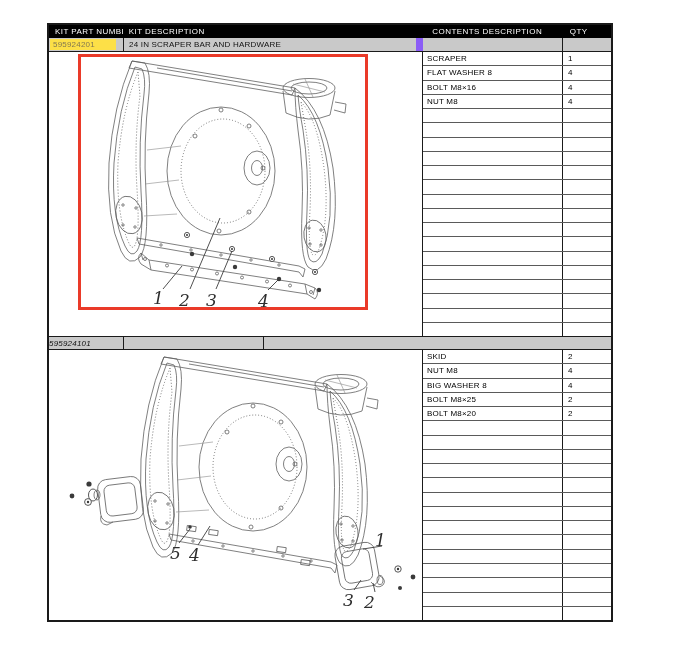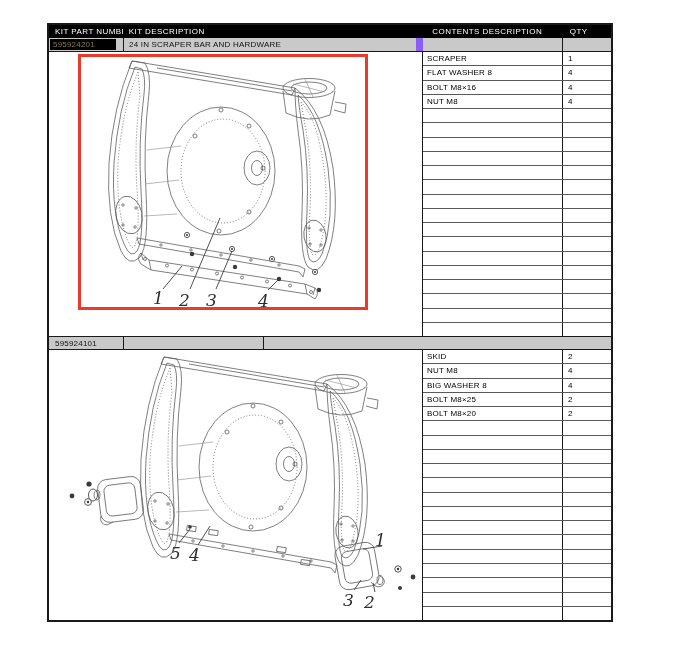--- a/index.html
+++ b/index.html
@@ -15,23 +15,23 @@
   
   .sechdr { display:flex; background:#c9c9c9; height:14px; align-items:center;
     font-size:8px; color:#111; border-bottom:1px solid #1a1a1a; letter-spacing:.2px; }
   .sechdr .pncell { width:75px; height:100%; border-right:1px solid #1a1a1a;
     display:flex; align-items:center; }
   .sechdr .dscell { width:299px; height:100%; border-right:7px solid #8b5cf6;
     display:flex; align-items:center; padding-left:5px; white-space:nowrap; }
   .sechdr .sp3 { width:140px; height:100%; border-right:1px solid #1a1a1a; }
   .sechdr .sp4 { width:48px; height:100%; }
   .sec2 { border-top:1px solid #1a1a1a; }
-  .hl { background:#000000; color:#847950; padding:1px 3px; margin-left:1px;
+  .hl { background:#fde047; color:#847950; padding:1px 3px; margin-left:1px;
     width:66px; white-space:nowrap; }
-  .pn-plain { padding-left:6px; white-space:nowrap; }
+  .pn-plain { padding-left:0; white-space:nowrap;font-style:italic; }
   
   .body { display:flex; }
   .b1 { height:284px; } .b2 { height:270px; }
   .diagram { width:374px; position:relative; border-right:1px solid #1a1a1a;
     overflow:hidden; }
   .diagram svg { position:absolute; left:0; top:0; }
   .selbox { position:absolute; left:29px; top:2px; width:290px; height:256px;
     border:3px solid #ea3a29; z-index:3; }
   .contents { width:188px; display:flex; flex-direction:column; }
   .crow { flex:1; display:flex; border-bottom:1px solid #5a5a5a; }

